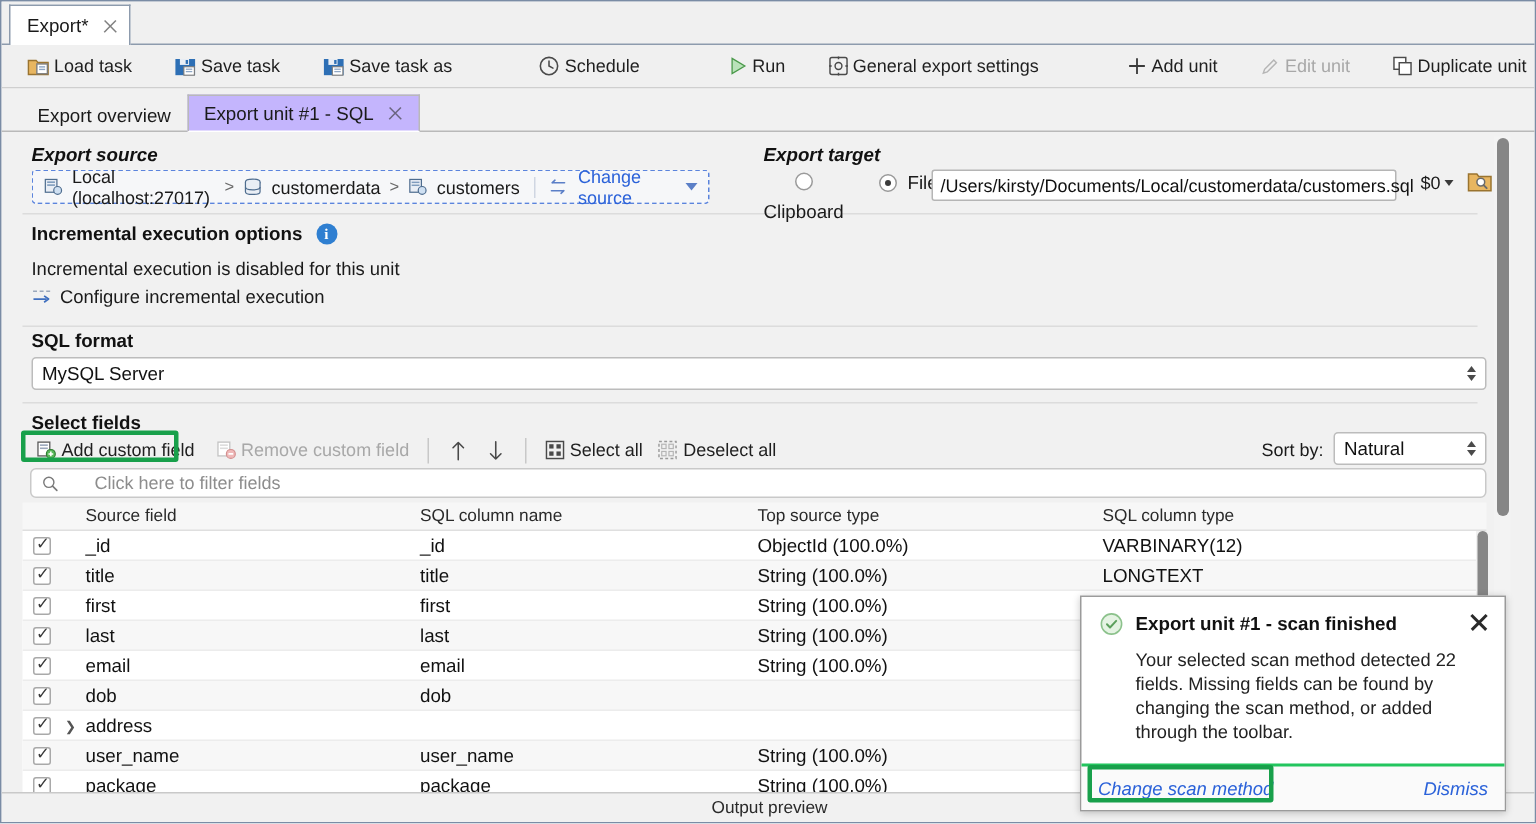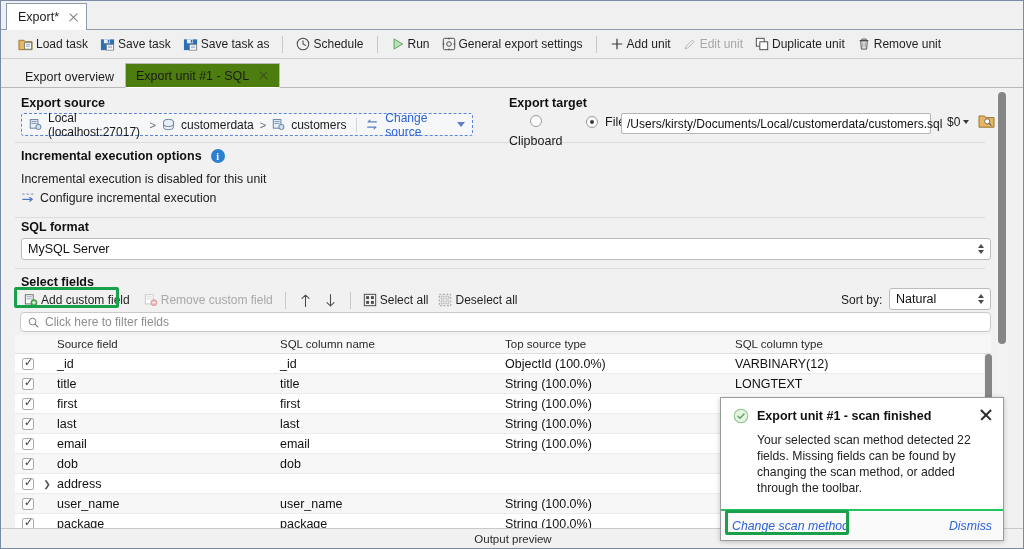--- a/index.html
+++ b/index.html
@@ -49,21 +49,21 @@
   .xglyph::before { transform: rotate(45deg); }
   .xglyph::after  { transform: rotate(-45deg); }
 
   
   .toolbar {
     position: absolute; left: 0; top: 29px; width: 1024px; height: 29px;
     background: #f0f0f0;
     border-bottom: 1px solid #cfcfcf;
     display: flex; align-items: center;
     padding-left: 11px;
-    gap: 0px;
+    gap: 16px;
   }
   .tbBtn {
     display: inline-flex; align-items: center; gap: 3px;
     height: 22px; padding: 0 6px;
     font-size: 12px; color: #1f1f1f; white-space: nowrap;
   }
   .tbBtn.disabled { color: #a8a8a8; }
   .tbSep {
     width: 1px; height: 17px; background: #c8c8c8; margin: 0 7px;
   }
@@ -82,33 +82,34 @@
   .iTab {
     height: 24px; display: flex; align-items: center;
     padding: 0 10px; gap: 9px;
     font-size: 12.5px; color: #1a1a1a;
     border: 1px solid transparent;
     border-bottom: none;
     background: transparent;
     position: relative; top: 1px;
   }
   .iTab.active {
-    background: #4d7c0f;
+    background: #c4b5fd;
     border: 1px solid #b9b9b9;
     border-bottom: 1px solid #ffffff;
     height: 25px;
     align-items: center;
   }
 
   
   .pane {
     position: absolute; left: 0; top: 87px;
     width: 1024px; height: 440px;
     background: #f1f1f1;
     overflow: hidden;
+    font-style: italic;
   }
 
   .sectionTitle {
     font-size: 12.5px; font-weight: bold; color: #111;
   }
   .hr {
     height: 1px; background: #dcdcdc; width: 100%;
   }
 
   
@@ -171,21 +172,21 @@
     width: 0; height: 0; border-left: 3.5px solid transparent;
     border-right: 3.5px solid transparent; border-bottom: 4px solid #4a4a4a;
   }
   .triDn {
     width: 0; height: 0; border-left: 3.5px solid transparent;
     border-right: 3.5px solid transparent; border-top: 4px solid #4a4a4a;
   }
 
   .filterBar {
     background: #ffffff; border: 1px solid #c9c9c9; border-radius: 4px;
-    height: 20px; display: flex; align-items: center; gap: 6px;
+    height: 20px; display: flex; align-items: center; gap: 24px;
     padding: 0 7px; font-size: 12px; color: #8d8d8d;
   }
 
   
   .tbl { position: absolute; left: 14px; top: 334px; width: 976px; height: 193px; }
   .tblHead {
     display: flex; height: 19px; align-items: center;
     background: #f7f7f7; border-bottom: 1px solid #dfdfdf;
     font-size: 11.5px; color: #2a2a2a;
   }

